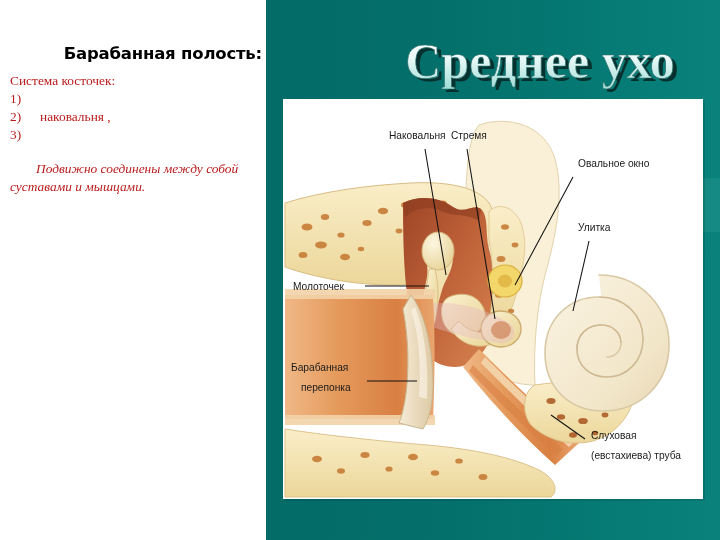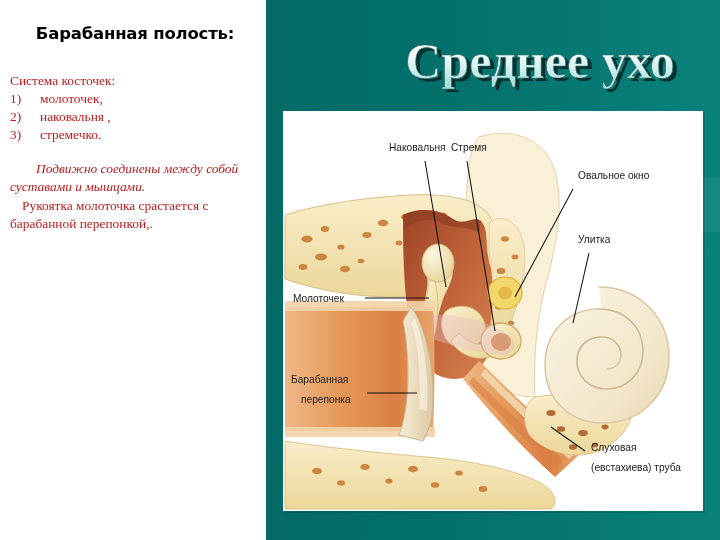--- a/index.html
+++ b/index.html
@@ -46,23 +46,23 @@
     position: absolute;
     left: 0;
     top: 0;
     width: 266px;
     height: 540px;
     background: #ffffff;
   }
   #heading {
     position: absolute;
     left: 8px;
-    top: 24px;
+    top: 44px;
     width: 254px;
-    text-align: center;
+    text-align: right;
     font-family: "DejaVu Sans", sans-serif;
     font-weight: bold;
     font-size: 16.5px;
     color: #000000;
     letter-spacing: -0.2px;
     white-space: nowrap;
   }
   #body-text {
     position: absolute;
     left: 10px;
@@ -97,21 +97,21 @@
     display: flex;
     align-items: center;
     justify-content: flex-end;
   }
   #title-svg { display: block; }
 
   
   #diagram-card {
     position: absolute;
     left: 283px;
-    top: 111px;
+    top: 99px;
     width: 420px;
     height: 400px;
     background: #ffffff;
     box-shadow: 2px 2px 0 rgba(0,0,0,.10);
     overflow: hidden;
   }
   #diagram-svg {
     display: block;
     width: 420px;
     height: 400px;
@@ -139,35 +139,32 @@
   <div id="left-col">
 
     <div id="heading">Барабанная полость:</div>
 
     <div id="body-text">
 
       <p class="para">Система косточек:</p>
 
       <div class="list-row">
         <span class="list-num">1)</span>
-        <span class="list-txt">молоточек,</span>
       </div>
       <div class="list-row">
         <span class="list-num">2)</span>
         <span class="list-txt">наковальня ,</span>
       </div>
       <div class="list-row">
         <span class="list-num">3)</span>
-        <span class="list-txt">стремечко.</span>
       </div>
 
       <div class="gap"></div>
 
       <p class="para indent">Подвижно соединены между собой суставами и мышцами.</p>
-      <p class="para indent-sm">Рукоятка молоточка срастается с барабанной перепонкой,.</p>
 
     </div>
   </div>
 
   <div id="title-wrap">
     <svg id="title-svg" width="360" height="68" viewBox="0 0 360 68">
       <defs>
         <linearGradient id="titleGrad" x1="0" y1="0" x2="0" y2="1">
           <stop offset="0%" stop-color="#ffffff"></stop>
           <stop offset="45%" stop-color="#eafaf8"></stop>

